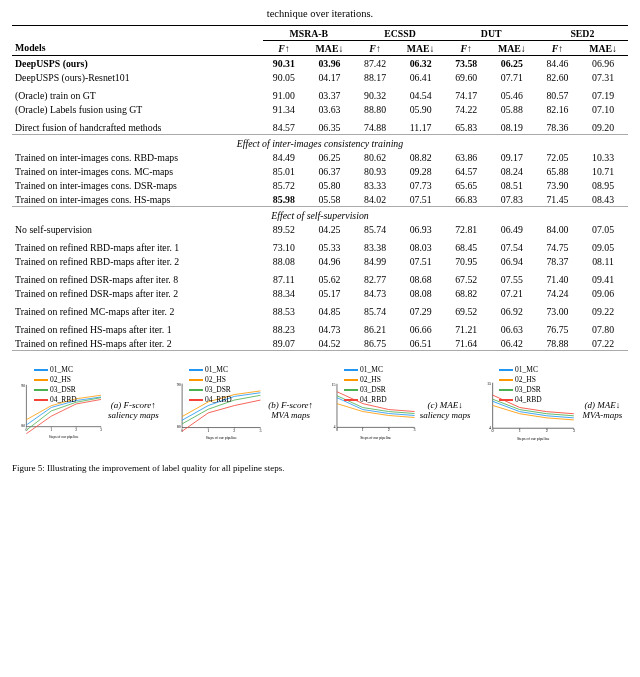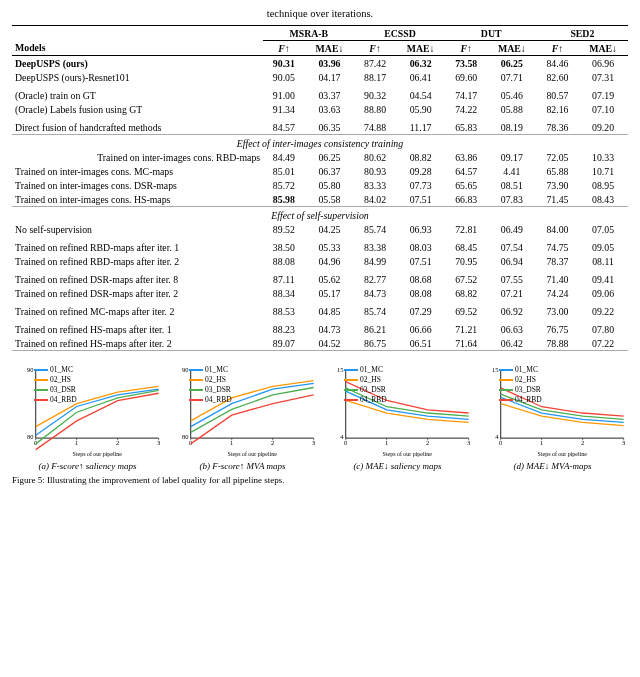--- a/index.html
+++ b/index.html
@@ -46,21 +46,21 @@
     .charts-area {
       display: flex;
       flex-direction: row;
       margin-top: 8px;
       gap: 4px;
       align-items: flex-start;
     }
     .chart-container {
       flex: 1;
       display: flex;
-      flex-direction: column;
+      flex-direction: row;
       align-items: center;
     }
     .chart-caption {
       font-size: 9px;
       text-align: center;
       margin-top: 2px;
       font-style: italic;
     }
     .legend-item {
       font-size: 8px;
@@ -155,38 +155,38 @@
           <td style=" border-bottom:1px solid #aaa; ">11.17</td>
           <td style=" border-bottom:1px solid #aaa; ">65.83</td>
           <td style=" border-bottom:1px solid #aaa; ">08.19</td>
           <td style=" border-bottom:1px solid #aaa; ">78.36</td>
           <td style=" border-bottom:1px solid #aaa; ">09.20</td>
         </tr>
         <tr>
           <td colspan="9" style="font-style:italic; text-align:center; padding:3px 0 1px; border-top:1px solid #ccc;">Effect of inter-images consistency training</td>
         </tr>
         <tr>
-          <td class="model-name" style="text-align:right;font-family:Liberation Serif, serif;   ">Trained on inter-images cons. RBD-maps</td>
+          <td class="model-name" style="text-align:left;font-family:Liberation Serif, serif;   ">Trained on inter-images cons. RBD-maps</td>
           <td style="  ">84.49</td>
           <td style="  ">06.25</td>
           <td style="  ">80.62</td>
           <td style="  ">08.82</td>
           <td style="  ">63.86</td>
           <td style="  ">09.17</td>
           <td style="  ">72.05</td>
           <td style="  ">10.33</td>
         </tr>
         <tr>
           <td class="model-name" style="text-align:left;   ">Trained on inter-images cons. MC-maps</td>
           <td style="  ">85.01</td>
           <td style="  ">06.37</td>
           <td style="  ">80.93</td>
           <td style="  ">09.28</td>
           <td style="  ">64.57</td>
-          <td style="  ">4.41</td>
+          <td style="  ">08.24</td>
           <td style="  ">65.88</td>
           <td style="  ">10.71</td>
         </tr>
         <tr>
           <td class="model-name" style="text-align:left;   ">Trained on inter-images cons. DSR-maps</td>
           <td style="  ">85.72</td>
           <td style="  ">05.80</td>
           <td style="  ">83.33</td>
           <td style="  ">07.73</td>
           <td style="  ">65.65</td>
@@ -217,21 +217,21 @@
           <td style="  ">72.81</td>
           <td style="  ">06.49</td>
           <td style="  ">84.00</td>
           <td style="  ">07.05</td>
         </tr>
         <tr>
           <td colspan="9" style="padding:0; height:4px;"></td>
         </tr>
         <tr>
           <td class="model-name" style="text-align:left;   ">Trained on refined RBD-maps after iter. 1</td>
-          <td style="  ">38.50</td>
+          <td style="  ">73.10</td>
           <td style="  ">05.33</td>
           <td style="  ">83.38</td>
           <td style="  ">08.03</td>
           <td style="  ">68.45</td>
           <td style="  ">07.54</td>
           <td style="  ">74.75</td>
           <td style="  ">09.05</td>
         </tr>
         <tr>
           <td class="model-name" style="text-align:left;   ">Trained on refined RBD-maps after iter. 2</td>

